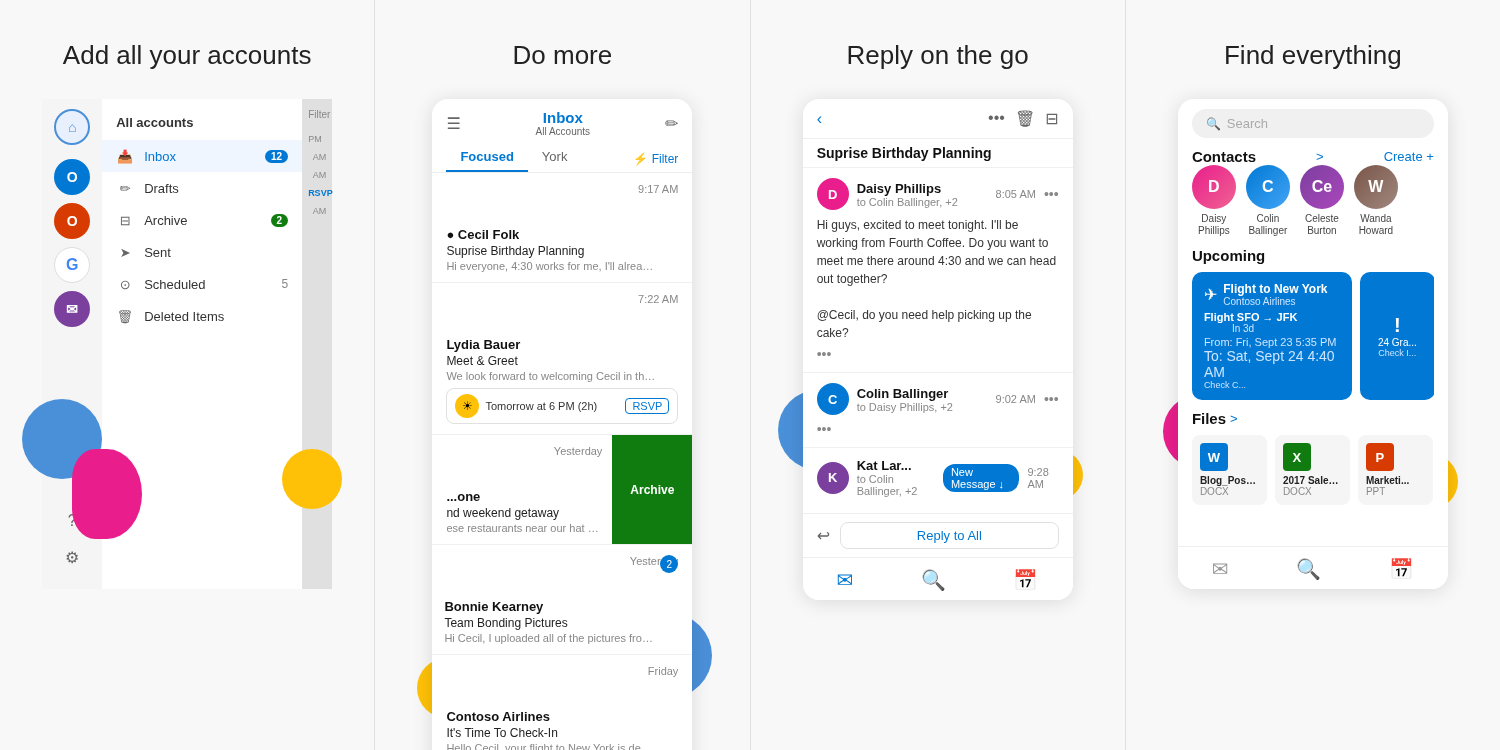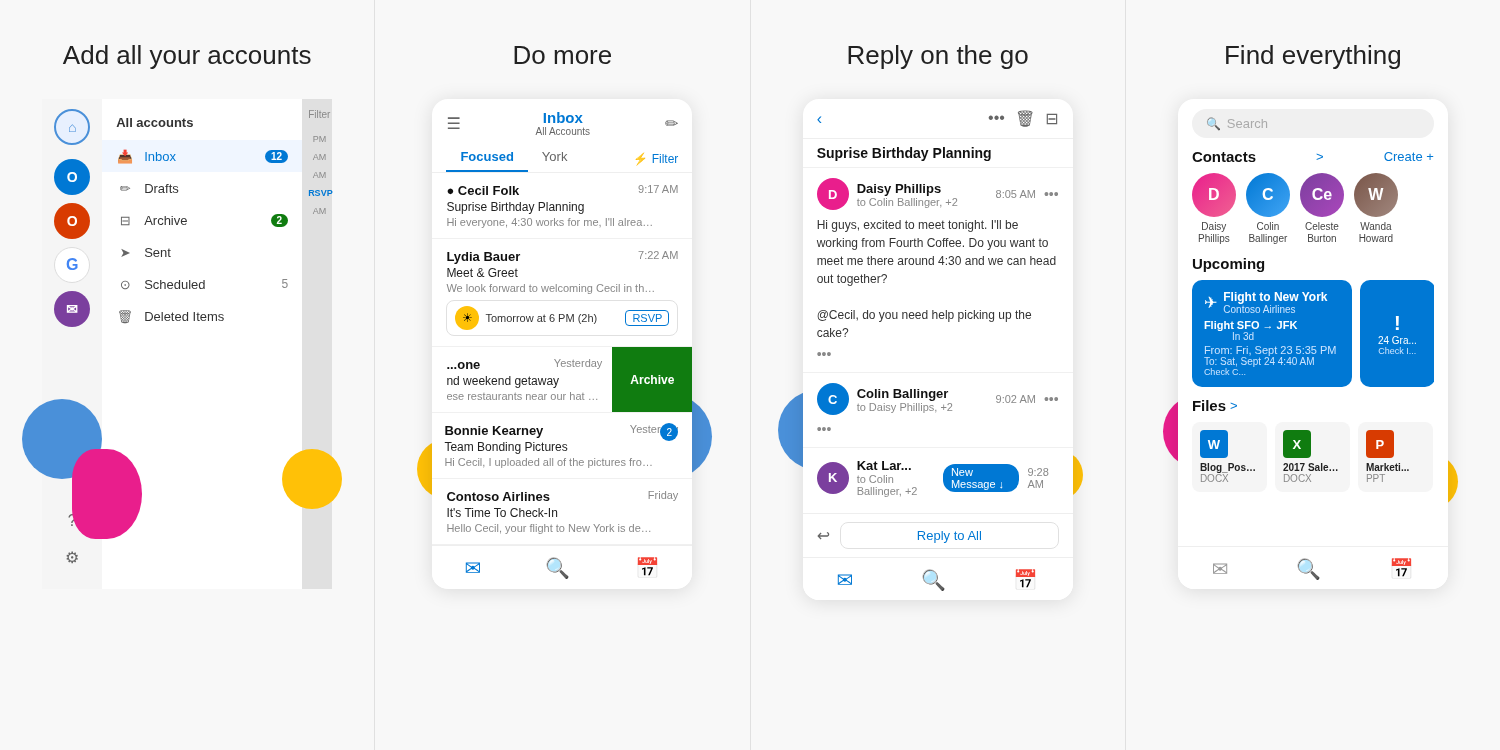--- a/index.html
+++ b/index.html
@@ -204,21 +204,21 @@
     }
     .email-item {
       padding: 10px 14px;
       border-bottom: 1px solid #f0f0f0;
     }
     .email-row1 {
       display: flex;
       justify-content: space-between;
       margin-bottom: 2px;
     }
-    .email-sender { font-size: 13px; font-weight: 600; color: #111; }
+    .email-sender { font-size: 13px; font-weight: 600; color: #111; margin-top: 44px; }
     .email-time { font-size: 11px; color: #888; }
     .email-subject { font-size: 12px; color: #222; margin-bottom: 2px; }
     .email-preview { font-size: 11px; color: #888; white-space: nowrap; overflow: hidden; text-overflow: ellipsis; max-width: 210px; }
     .email-event {
       display: flex;
       align-items: center;
       gap: 6px;
       margin-top: 6px;
       padding: 5px 8px;
       background: #fff;
@@ -369,21 +369,21 @@
       color: #888;
       display: flex;
       align-items: center;
       gap: 6px;
     }
     .contacts-section { padding: 10px 14px 0; }
     .contacts-header {
       display: flex;
       justify-content: space-between;
       align-items: center;
-      margin-bottom: 8px;
+      margin-bottom: 0;
       text-align: center;
     }
     .contacts-label { font-size: 15px; font-weight: 600; color: #111; }
     .contacts-more { font-size: 13px; color: #0078d4; }
     .contacts-create { font-size: 13px; color: #0078d4; }
     .contacts-row {
       display: flex;
       gap: 10px;
       overflow: hidden;
     }
@@ -537,21 +537,21 @@
           <span style="margin-left:auto;font-size:12px;color:#888;">5</span>
         </div>
         <div class="account-row">
           <div class="account-row-icon">🗑</div>
           <span>Deleted Items</span>
         </div>
       </div>
 
       <div class="right-panel">
         <div style="padding:10px 6px;font-size:10px;color:#888;text-align:right;">Filter</div>
-        <div style="padding:4px 6px;font-size:9px;color:#888;text-align:right;">PM</div>
+        <div style="padding:4px 6px;font-size:9px;color:#888;text-align:left;">PM</div>
         <div style="padding:4px 6px;font-size:9px;color:#888;text-align:right;">AM</div>
         <div style="padding:4px 6px;font-size:9px;color:#888;text-align:right;">AM</div>
         <div style="padding:4px 6px;font-size:9px;color:#0078d4;text-align:right;font-weight:600;">RSVP</div>
         <div style="padding:4px 6px;font-size:9px;color:#888;text-align:right;">AM</div>
       </div>
     </div>
   </div>
 </div>
 
 <div class="section">
@@ -759,21 +759,21 @@
               <div>
                 <div style="font-size:12px;font-weight:600;color:white;">Flight to New York</div>
                 <div style="font-size:10px;color:#cce4ff;">Contoso Airlines</div>
               </div>
             </div>
             <div style="font-size:11px;color:white;font-weight:600;">Flight SFO → JFK</div>
             <div style="font-size:10px;color:#cce4ff;display:flex;justify-content:space-between;margin-left:28px;">
               <span>In 3d</span>
             </div>
             <div style="font-size:11px;color:#cce4ff;margin-top:2px;">From: Fri, Sept 23 5:35 PM</div>
-            <div style="font-size:10px;color:#cce4ff;">To: Sat, Sept 24 4:40 AM</div>
+            <div style="font-size:14px;color:#cce4ff;">To: Sat, Sept 24 4:40 AM</div>
             <div style="font-size:9px;color:#cce4ff;">Check C...</div>
           </div>
           <div class="upcoming-card-gray" style="background:#0078d4;border-radius:10px;width:75px;display:flex;align-items:center;justify-content:center;">
             <div style="text-align:center;">
               <div style="font-size:20px;color:white;font-weight:bold;">!</div>
               <div style="font-size:10px;color:white;">24 Gra...</div>
               <div style="font-size:9px;color:#cce4ff;">Check I...</div>
             </div>
           </div>
         </div>

